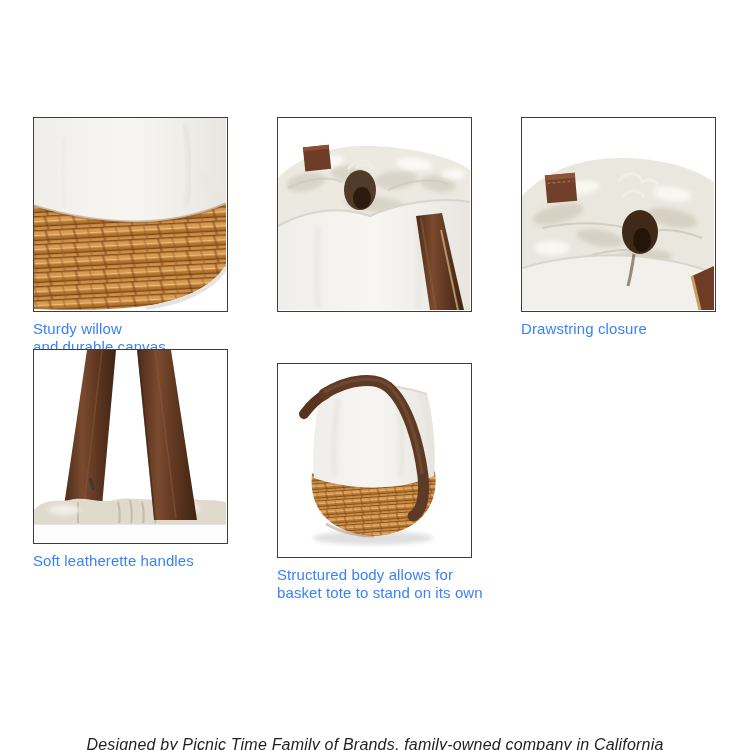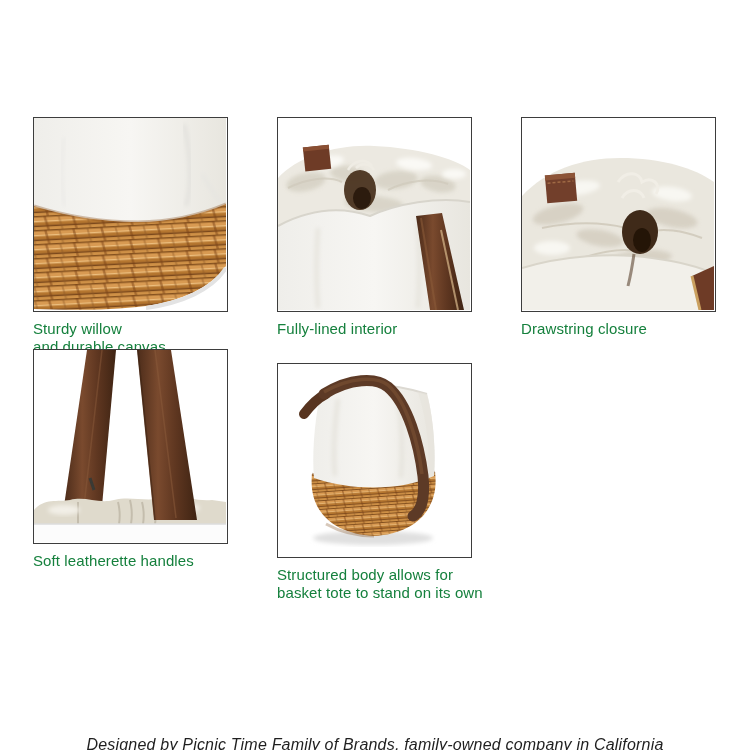--- a/index.html
+++ b/index.html
@@ -16,21 +16,21 @@
     box-sizing: border-box;
     border: 1.5px solid #3d3d3d;
     background: #ffffff;
     overflow: hidden;
   }
   .tile svg { display: block; width: 192px; height: 192px; }
   figcaption.caption {
     margin-top: 8px;
     font-size: 15px;
     line-height: 18px;
-    color: #15803d;
+    color: #3b82f6;
     letter-spacing: 0.1px;
     white-space: pre-line;
   }
   .tagline {
     position: absolute;
     left: 0; right: 0; top: 736px;
     text-align: center;
     font-style: italic;
     font-size: 16px;
     color: #1f1f1f;
@@ -141,21 +141,20 @@
           <polygon points="138,98 164,95 186,192 152,192" fill="url(#strapG)"></polygon>
           <path d="M143,100 L158,192" stroke="#8a5a38" stroke-width="2" opacity="0.6"></path>
           <path d="M163,112 L180,192" stroke="#d9b98c" stroke-width="2" opacity="0.7"></path>
         </g>
         <g transform="rotate(-6 40 40)">
           <rect x="26" y="28" width="26" height="24" fill="#6e3b26"></rect>
           <rect x="26" y="28" width="26" height="4" fill="#8a4f33"></rect>
         </g>
       </svg>
     </div>
-    <figcaption class="caption">Fully-lined interior</figcaption>
   </figure>
 
   <figure class="cell" style="left:521px; top:117px;">
     <div class="tile">
       <svg viewBox="0 0 192 192" role="img">
         <rect width="192" height="192" fill="#ffffff"></rect>
         <g>
           <path d="M0,78 C24,52 60,40 98,40 C140,40 172,50 192,64 L192,192 H0 Z" fill="#eae7de"></path>
           <g filter="url(#blur2)" fill="#d4cec0" opacity="0.85">
             <ellipse cx="36" cy="96" rx="26" ry="9" transform="rotate(-14 36 96)"></ellipse>

